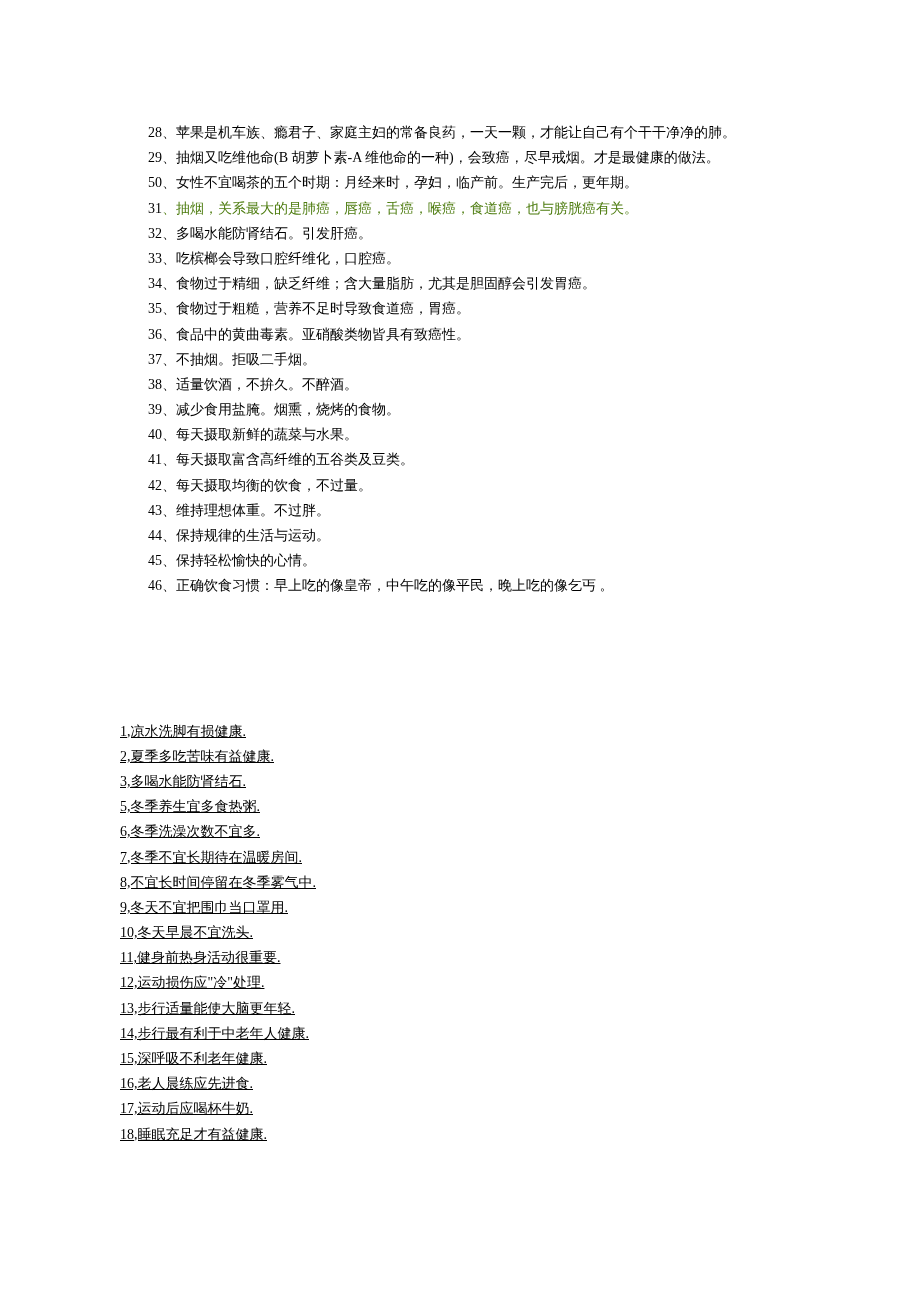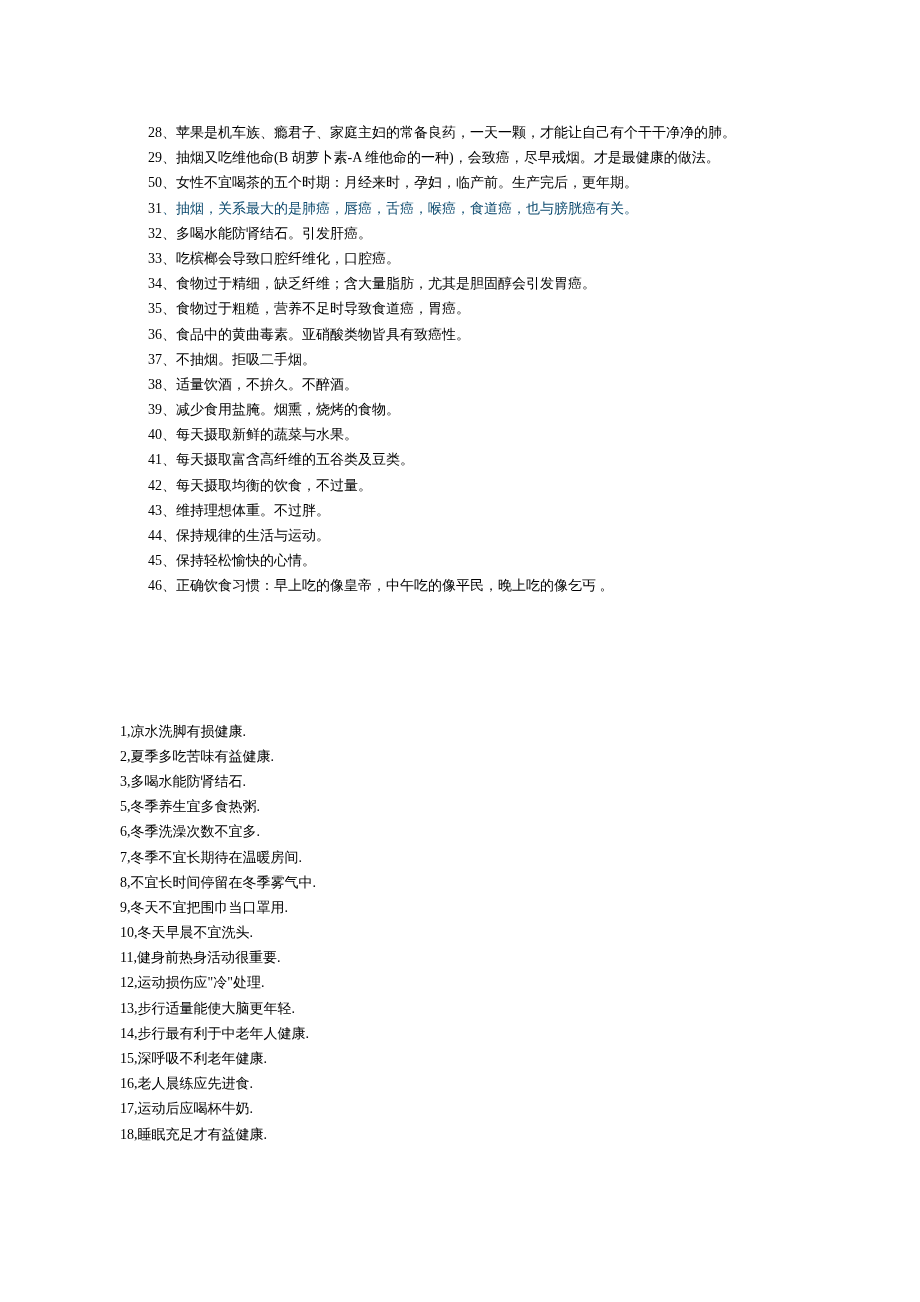--- a/index.html
+++ b/index.html
@@ -11,28 +11,29 @@
       margin: 0;
       padding: 120px 120px 60px 120px;
       width: 920px;
       box-sizing: border-box;
     }
     .para {
       margin: 0;
       text-indent: 2em;
     }
     .highlight {
-      color: #0c4a6e;
+      color: #4d7c0f;
       margin-top: 42px;
     }
     .gap {
       height: 120px;
     }
     .list2 {
       margin: 0;
+      text-decoration: underline;
     }
     .list2 p {
       margin: 0;
       text-indent: 0;
     }
   </style>
 </head>
 <body>
 
 <div>

